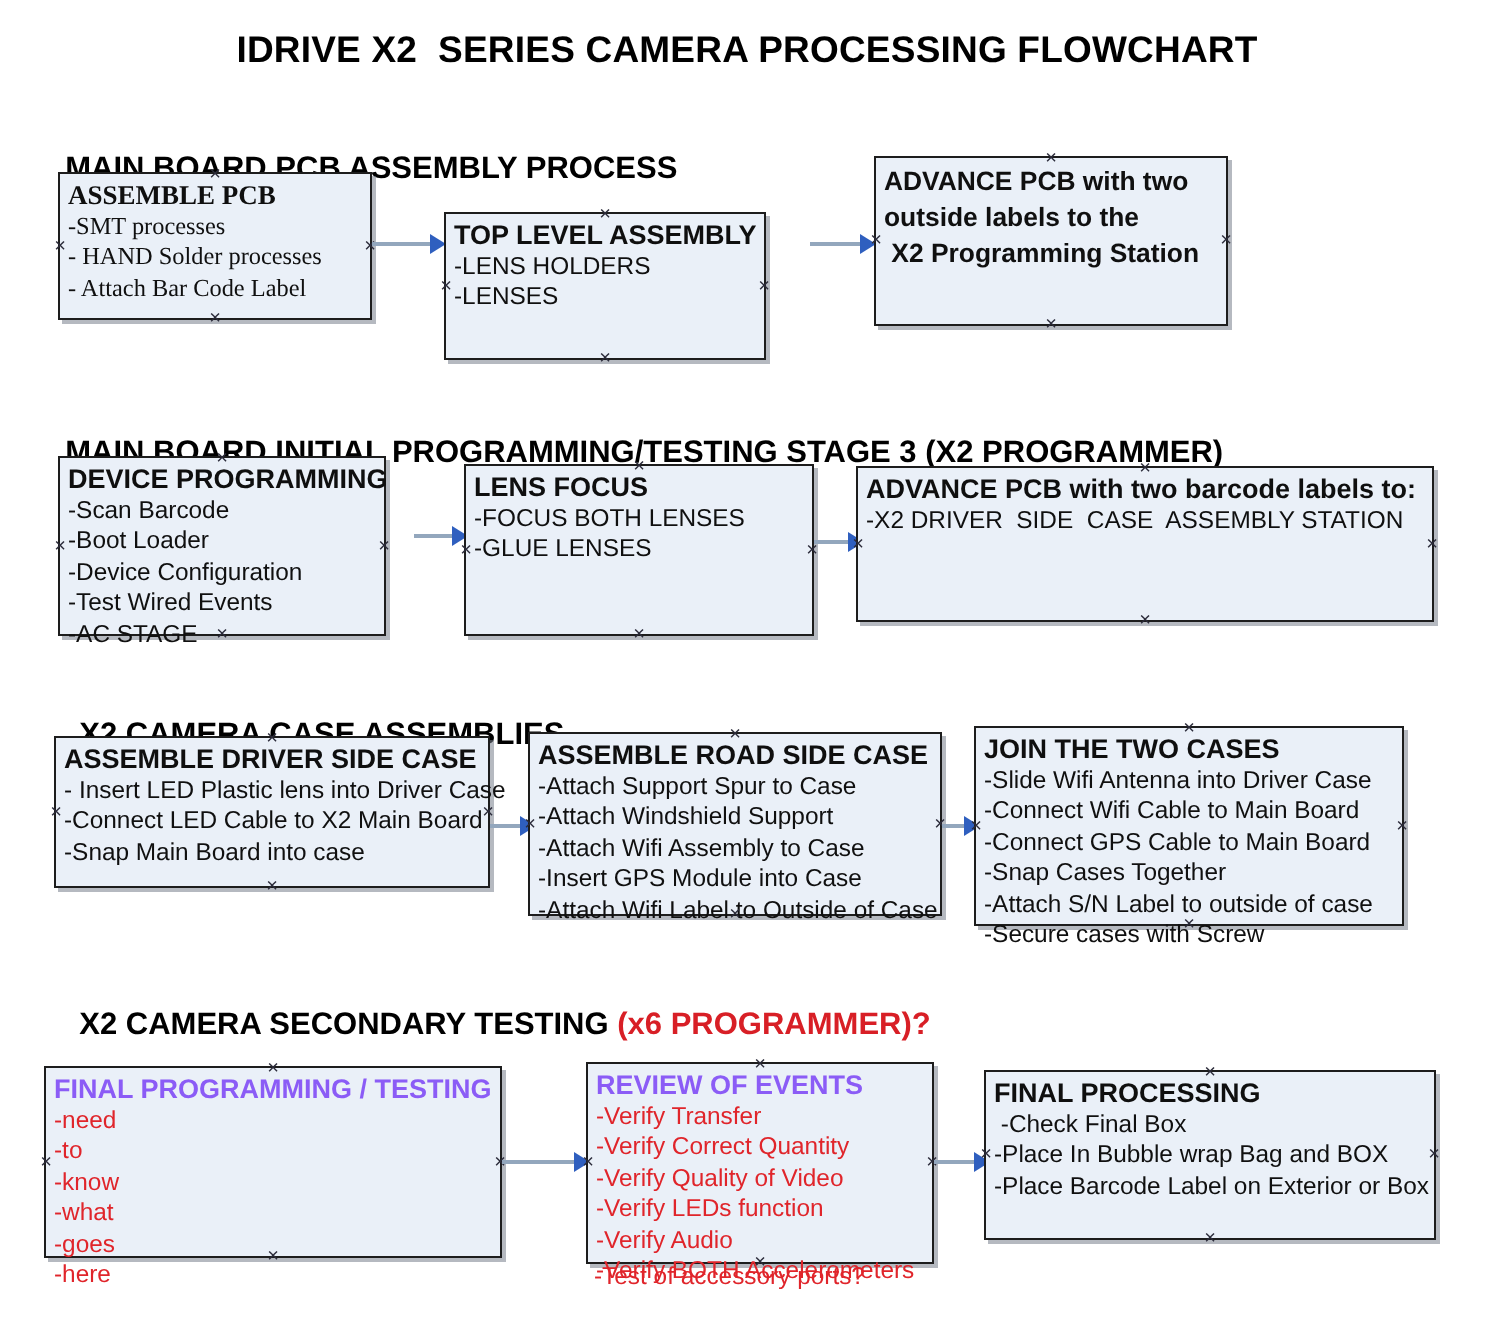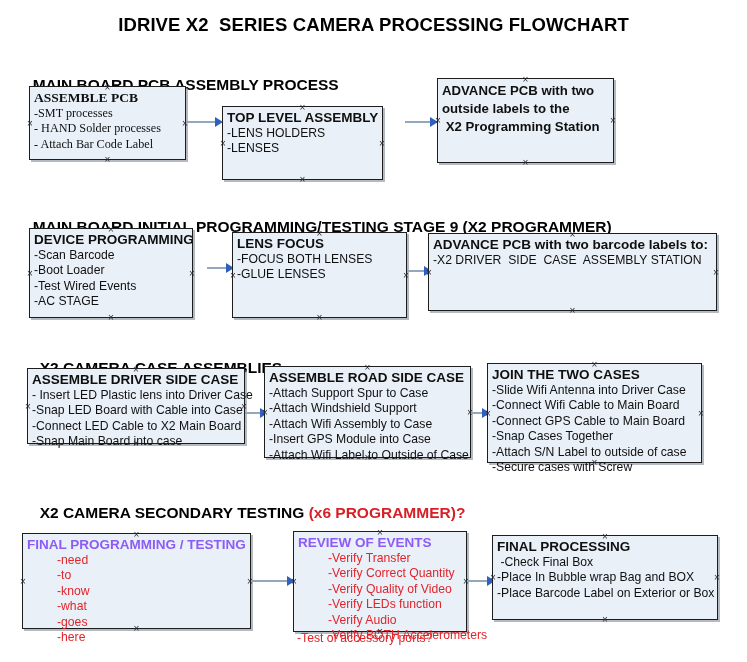--- a/index.html
+++ b/index.html
@@ -65,21 +65,21 @@
     white-space: pre;
   }
   
   .node.bold-all .node-line {
     font-weight: bold;
     font-size: 13.2px;
     line-height: 18px;
   }
   
   .node.red .node-title { color: #8b5cf6; }
-  .node.red .node-line  { color: #e0252b; margin-left: 30px; }
+  .node.red .node-line  { color: #e0252b; }
 
   
   .overflow-line {
     position: absolute;
     font-size: 12.2px;
     line-height: 15.4px;
     color: #e0252b;
     white-space: pre;
   }
 
@@ -154,27 +154,28 @@
   <div class="node-line">ADVANCE PCB with two</div>
   <div class="node-line">outside labels to the</div>
   <div class="node-line"> X2 Programming Station</div>
   <div class="handle" style="left:50%; top:0;"></div>
   <div class="handle" style="left:50%; top:100%;"></div>
   <div class="handle" style="left:0; top:50%;"></div>
   <div class="handle" style="left:100%; top:50%;"></div>
 </div>
 
 <div class="section-header" style="left:24px; top:200px;">
-  <span>MAIN BOARD INITIAL PROGRAMMING/TESTING STAGE 9 (X2 PROGRAMMER)</span>
+  <span>MAIN BOARD INITIAL PROGRAMMING/TESTING STAGE 3 (X2 PROGRAMMER)</span>
 </div>
 
 <div class="node" style="left:29px; top:228px; width:164px; height:90px;">
   <div class="node-title">DEVICE PROGRAMMING</div>
   <div class="node-line">-Scan Barcode</div>
   <div class="node-line">-Boot Loader</div>
+  <div class="node-line">-Device Configuration</div>
   <div class="node-line">-Test Wired Events</div>
   <div class="node-line">-AC STAGE</div>
   <div class="handle" style="left:50%; top:0;"></div>
   <div class="handle" style="left:50%; top:100%;"></div>
   <div class="handle" style="left:0; top:50%;"></div>
   <div class="handle" style="left:100%; top:50%;"></div>
 </div>
 
 <div class="connector" style="left:207px; top:267px; width:24px;"></div>
 <div class="arrowhead" style="left:226px; top:263px;"></div>
@@ -201,21 +202,20 @@
   <div class="handle" style="left:100%; top:50%;"></div>
 </div>
 
 <div class="section-header" style="left:31px; top:341px;">
   <span>X2 CAMERA CASE ASSEMBLIES</span>
 </div>
 
 <div class="node" style="left:27px; top:368px; width:218px; height:76px;">
   <div class="node-title">ASSEMBLE DRIVER SIDE CASE</div>
   <div class="node-line">- Insert LED Plastic lens into Driver Case</div>
-  <div class="node-line">-Snap LED Board with Cable into Case</div>
   <div class="node-line">-Connect LED Cable to X2 Main Board</div>
   <div class="node-line">-Snap Main Board into case</div>
   <div class="handle" style="left:50%; top:0;"></div>
   <div class="handle" style="left:50%; top:100%;"></div>
   <div class="handle" style="left:0; top:50%;"></div>
   <div class="handle" style="left:100%; top:50%;"></div>
 </div>
 
 <div class="connector" style="left:245px; top:412px; width:22px;"></div>
 <div class="arrowhead" style="left:260px; top:408px;"></div>

